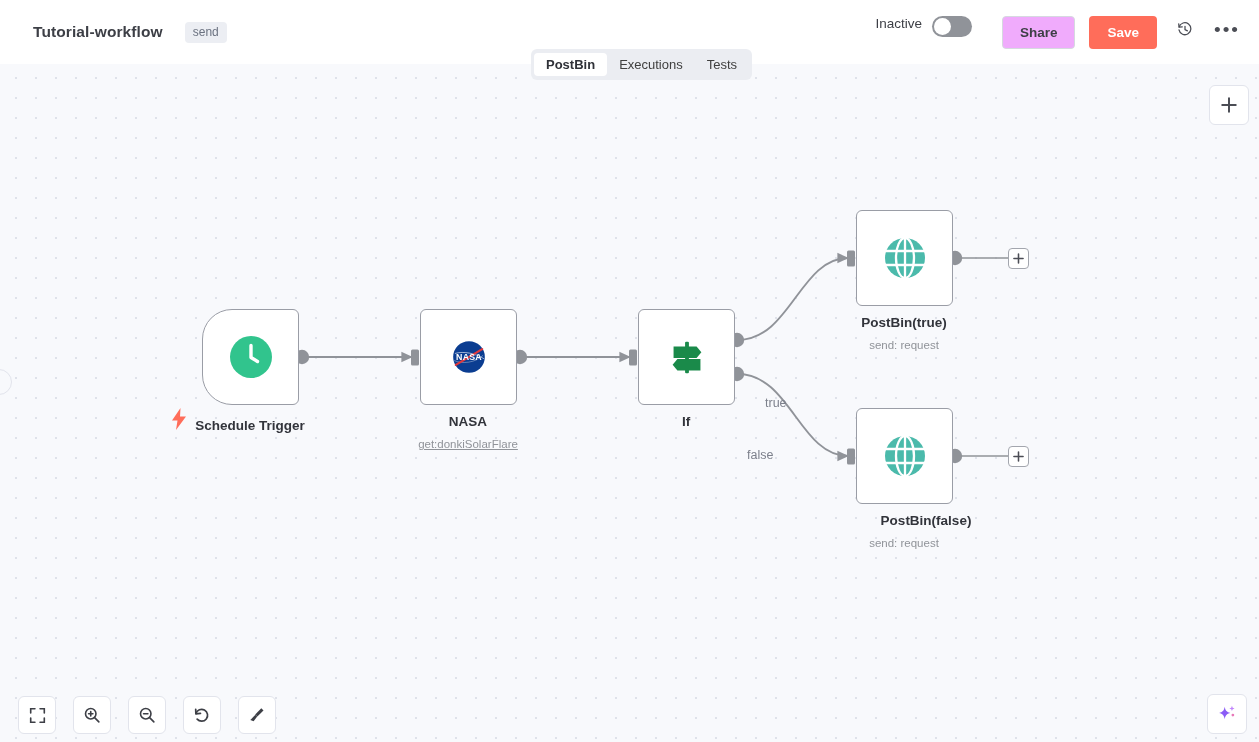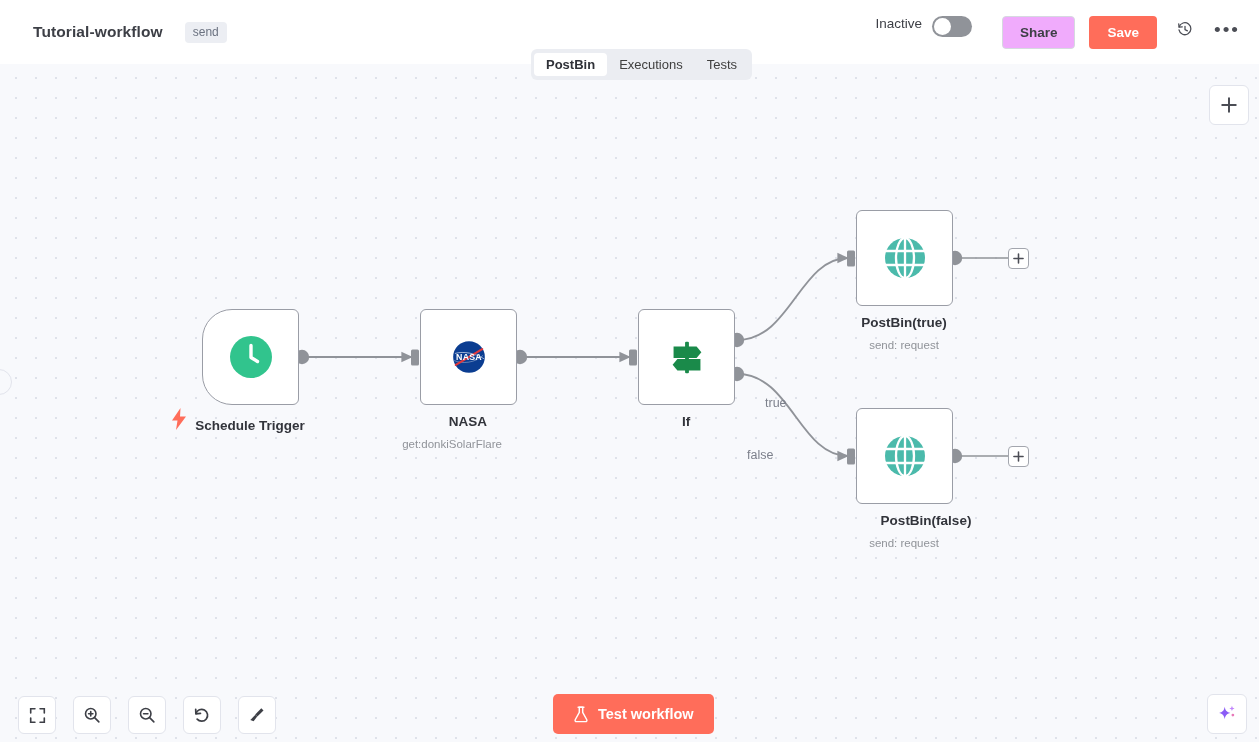--- a/index.html
+++ b/index.html
@@ -255,21 +255,21 @@
     <div class="node" style="left:420px; top:245px; width:97px; height:96px;">
       <svg width="44" height="44" viewBox="0 0 100 100">
         <circle cx="50" cy="50" r="36" fill="#0b3d91"></circle>
         <path d="M18 42 C38 36 66 42 84 54" stroke="#fff" stroke-width="1.6" fill="none" opacity="0.85"></path>
         <path d="M16 58 C34 66 64 64 82 46" stroke="#fff" stroke-width="1.3" fill="none" opacity="0.6"></path>
         <path d="M20 68 L80 32" stroke="#e03a3e" stroke-width="5" stroke-linecap="round"></path>
         <text x="50" y="57" font-family="'Liberation Sans',sans-serif" font-size="20" font-weight="700" fill="#ffffff" text-anchor="middle" letter-spacing="0.5">NASA</text>
       </svg>
     </div>
     <div class="node-label" style="left:468px; top:350px;">NASA</div>
-    <div class="node-sub" style="left:452px; top:374px;">get:donkiSolarFlare</div>
+    <div class="node-sub" style="left:468px; top:374px;text-decoration:underline;">get:donkiSolarFlare</div>
 
     <div class="node" style="left:638px; top:245px; width:97px; height:96px;">
       <svg width="46" height="46" viewBox="0 0 48 48">
         <rect x="22" y="8" width="4" height="33" rx="1.2" fill="#1a8a4a"></rect>
         <path d="M10 13 L34 13 L39 19 L34 25 L10 25 Z" fill="#1a8a4a"></path>
         <path d="M38 26 L14 26 L9 32 L14 38 L38 38 Z" fill="#1a8a4a"></path>
       </svg>
     </div>
     <div class="node-label" style="left:686px; top:350px;">If</div>
     <div class="port-label" style="left:747px; top:332px;margin-left:18px;">true</div>
@@ -346,27 +346,20 @@
         </svg>
       </div>
       <div class="canvas-btn">
         <svg width="18" height="18" viewBox="0 0 20 20">
           <path d="M14.8 2.6 L17.2 5 L10.4 11.8 L8 9.4 Z" fill="#3d3f46"></path>
           <path d="M8.2 9.8 L10.2 11.8 L6.2 17 L2.6 15.6 Z" fill="#3d3f46"></path>
         </svg>
       </div>
     </div>
 
-    <button class="test-btn">
-      <svg width="16" height="17" viewBox="0 0 18 20">
-        <path d="M7 1.5 L7 7.5 L2.2 16.2 C1.7 17.2 2.4 18.4 3.6 18.4 L14.4 18.4 C15.6 18.4 16.3 17.2 15.8 16.2 L11 7.5 L11 1.5 Z" fill="none" stroke="#fff" stroke-width="1.7" stroke-linejoin="round"></path>
-        <line x1="5.6" y1="1.5" x2="12.4" y2="1.5" stroke="#fff" stroke-width="1.8" stroke-linecap="round"></line>
-      </svg>
-      <span>Test workflow</span>
-    </button>
 
     <div class="canvas-btn ai-btn">
       <svg width="22" height="22" viewBox="0 0 24 24">
         <path d="M9.5 4.2 C10.2 8.4 11.8 10 15.6 10.9 C11.8 11.8 10.2 13.4 9.5 17.6 C8.8 13.4 7.2 11.8 3.4 10.9 C7.2 10 8.8 8.4 9.5 4.2 Z" fill="#8b5cf6"></path>
         <path d="M17.4 3 L18.2 5.1 L20.3 5.9 L18.2 6.7 L17.4 8.8 L16.6 6.7 L14.5 5.9 L16.6 5.1 Z" fill="#c084fc"></path>
         <circle cx="18.4" cy="13.1" r="1.5" fill="#e879b9"></circle>
       </svg>
     </div>
 
   </div>

